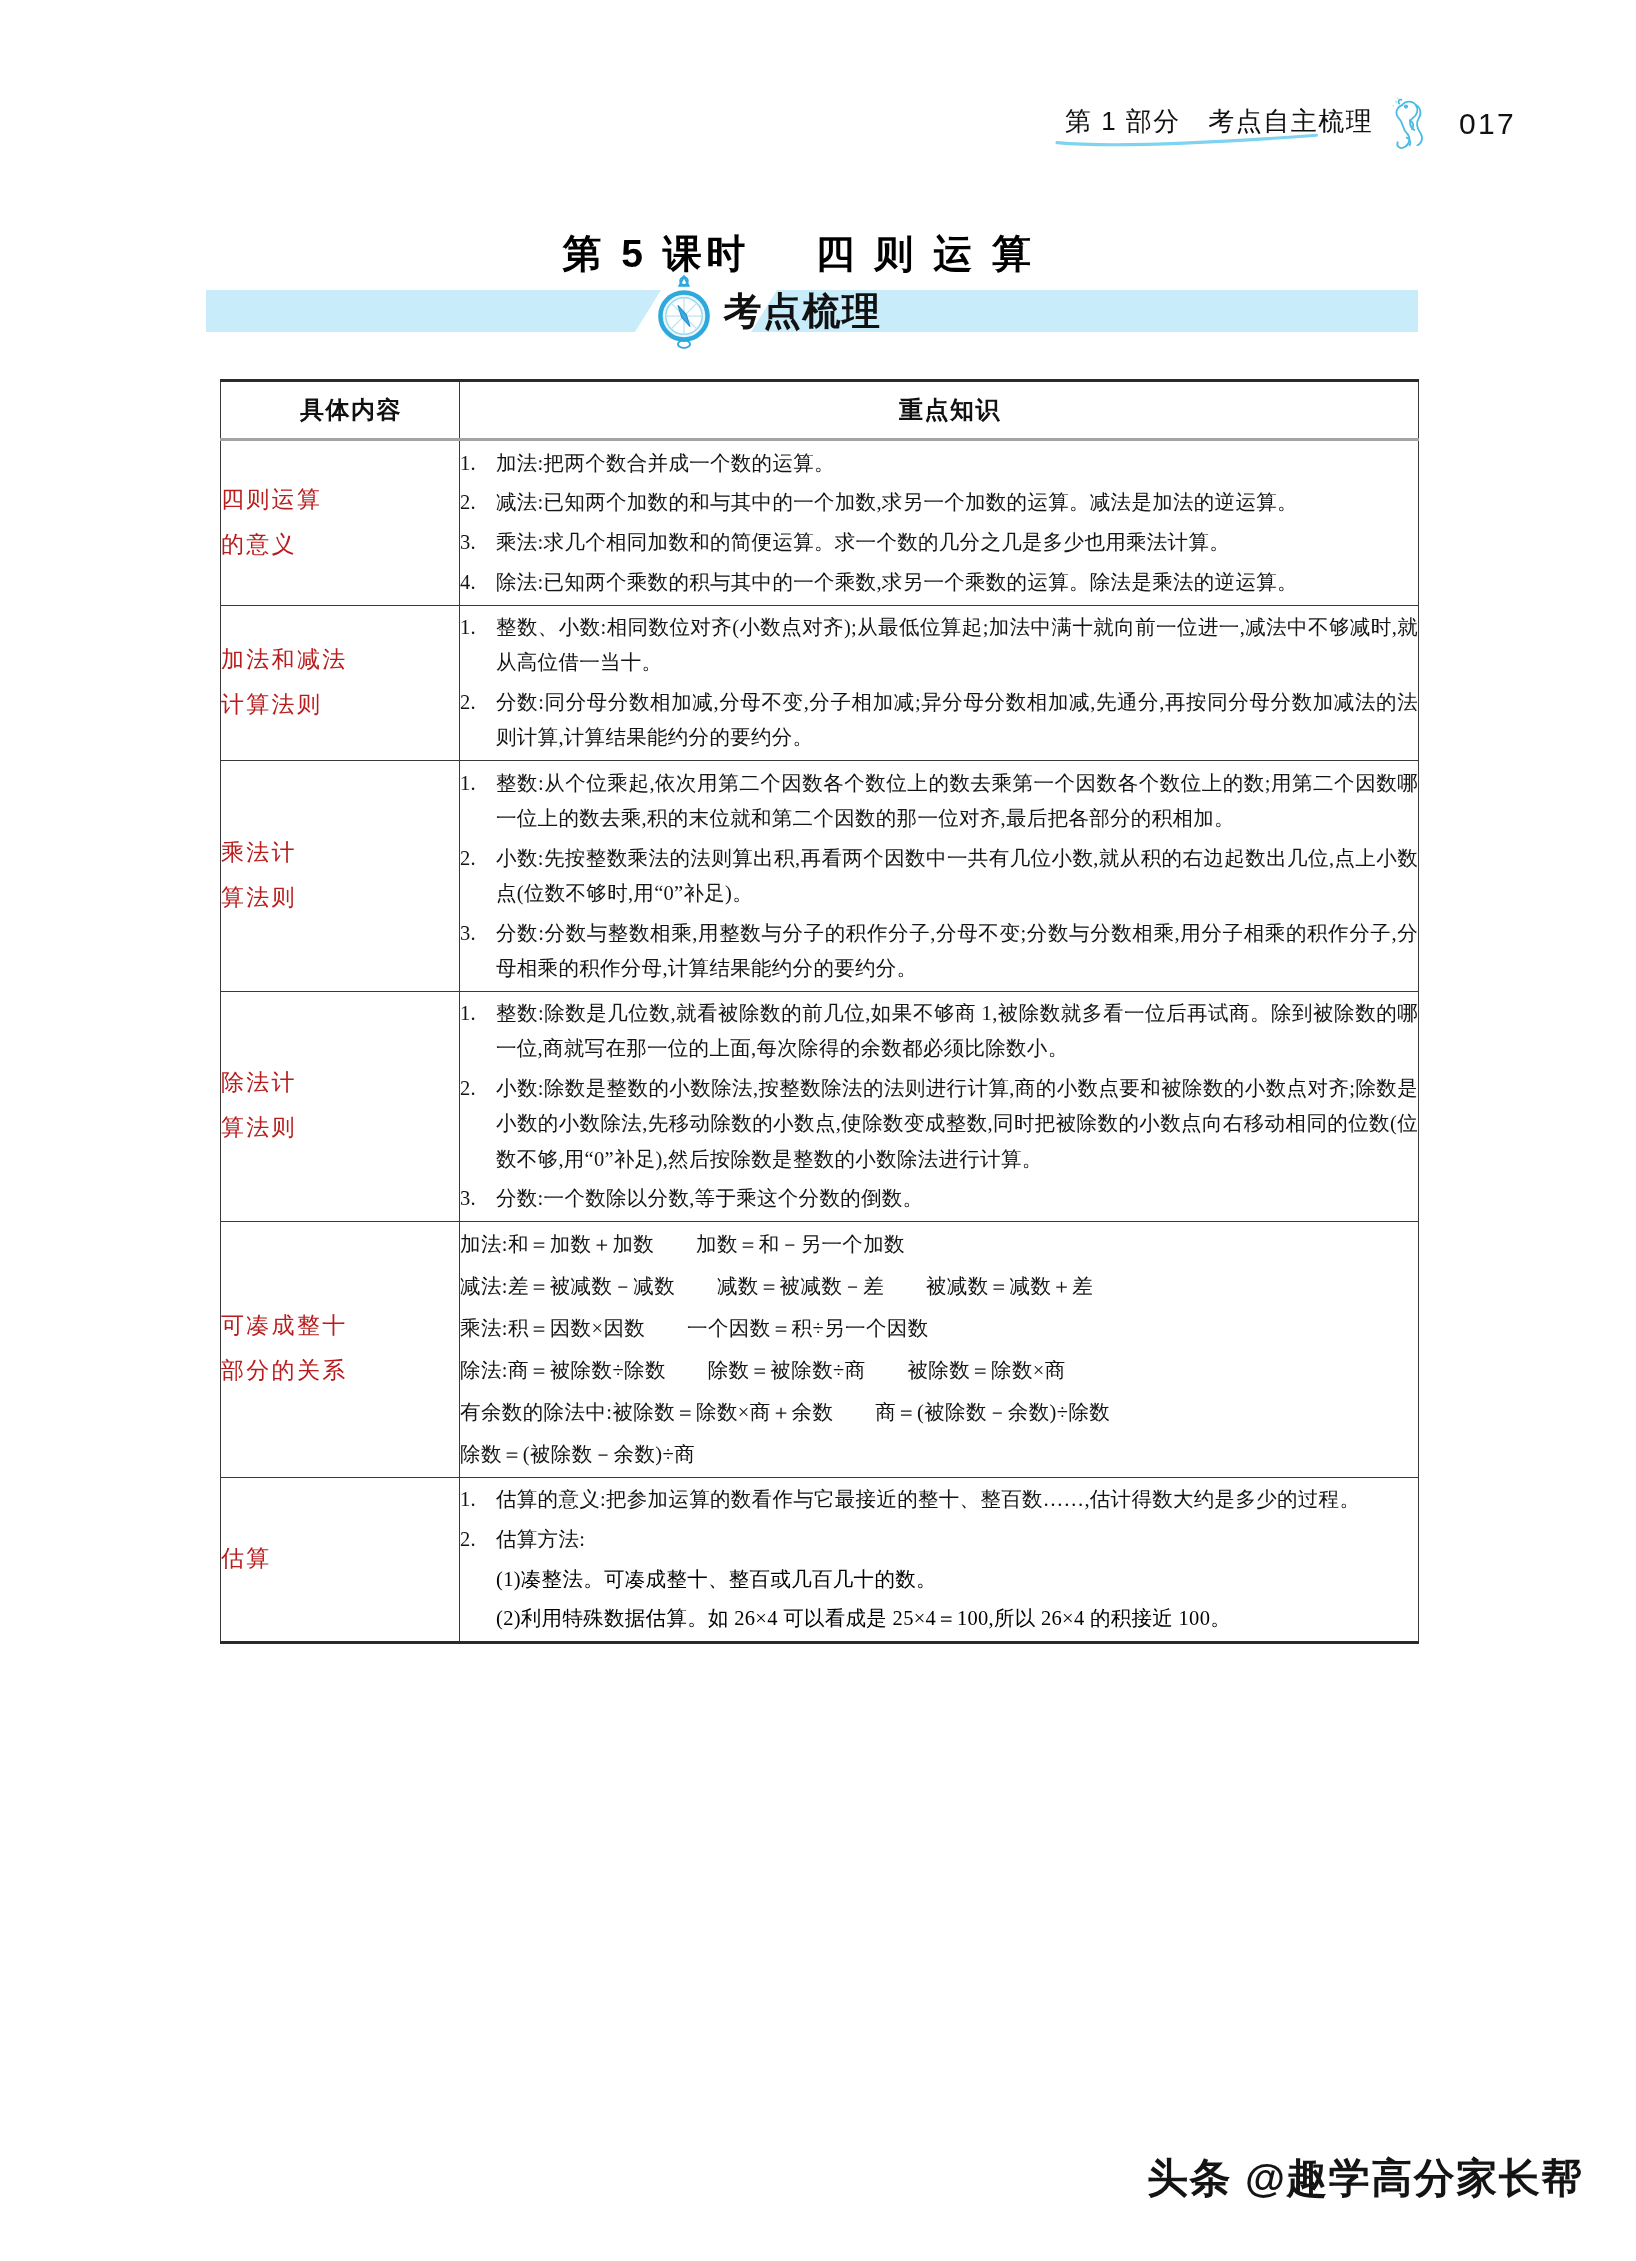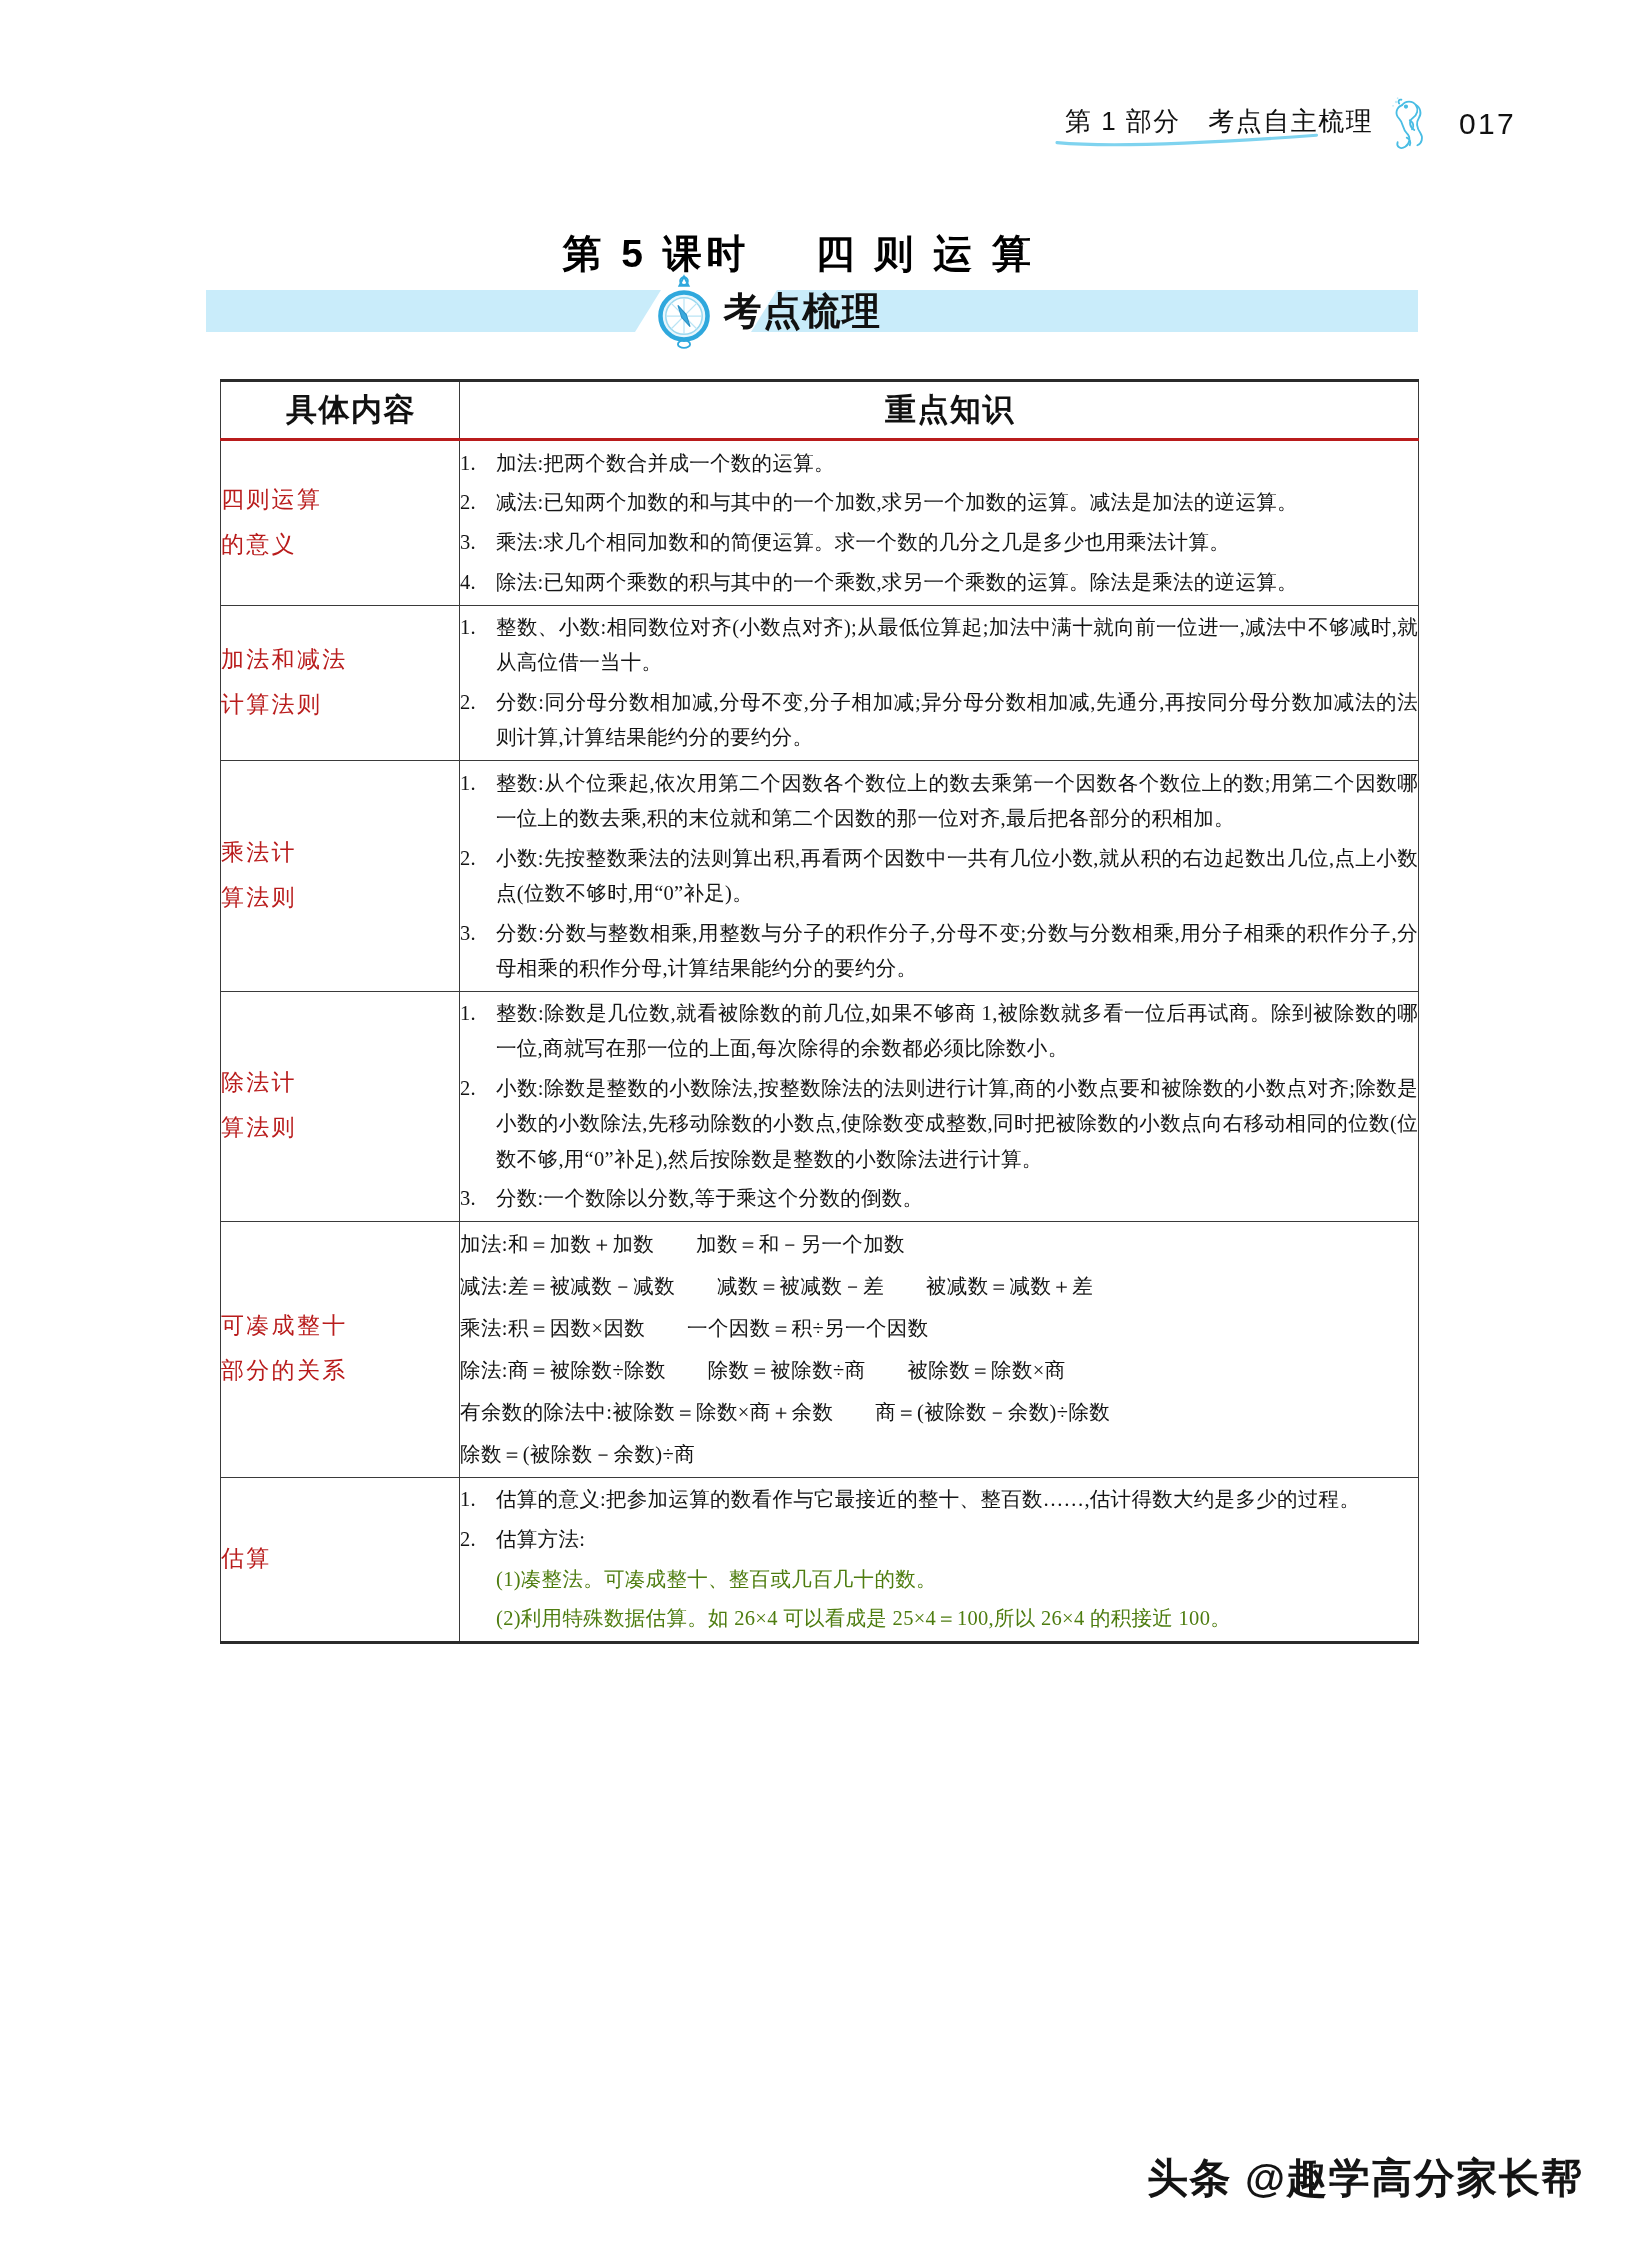--- a/index.html
+++ b/index.html
@@ -127,24 +127,24 @@
     border-collapse: collapse;
     table-layout: fixed;
   }
   .kb-table td, .kb-table th {
     border: 1.5px solid #3a3a3a;
     vertical-align: middle;
     padding: 0;
   }
   .kb-table thead th {
     border-top: 3.8px solid #2b2b2b;
-    border-bottom: 3px solid #b91c1c;
+    border-bottom: 3px solid #a3a3a3;
     height: 56px;
     font-weight: bold;
-    font-size: 31px;
+    font-size: 24px;
     letter-spacing: 1.5px;
     font-family: "Liberation Sans", "DejaVu Sans", sans-serif;
     color: #111;
     padding-left: 22px;
   }
   .kb-table tbody tr:last-child td { border-bottom: 3.8px solid #2b2b2b; }
   .col-topic { width: 239px; }
   .col-content { width: 959px; }
 
   .topic-cell {
@@ -180,21 +180,21 @@
   .plainline {
     font-size: 20.5px;
     line-height: 1.9;
     color: #141414;
     margin: 3px 0;
     letter-spacing: 0.4px;
   }
   .subline {
     font-size: 20.5px;
     line-height: 1.72;
-    color: #4d7c0f;
+    color: #000000;
     margin: 4.5px 0 4.5px 36px;
     letter-spacing: 0.3px;
   }
 
   
   .watermark {
     position: absolute;
     left: 1147px;
     top: 2151px;
     font-family: "Liberation Sans", "DejaVu Sans", sans-serif;

